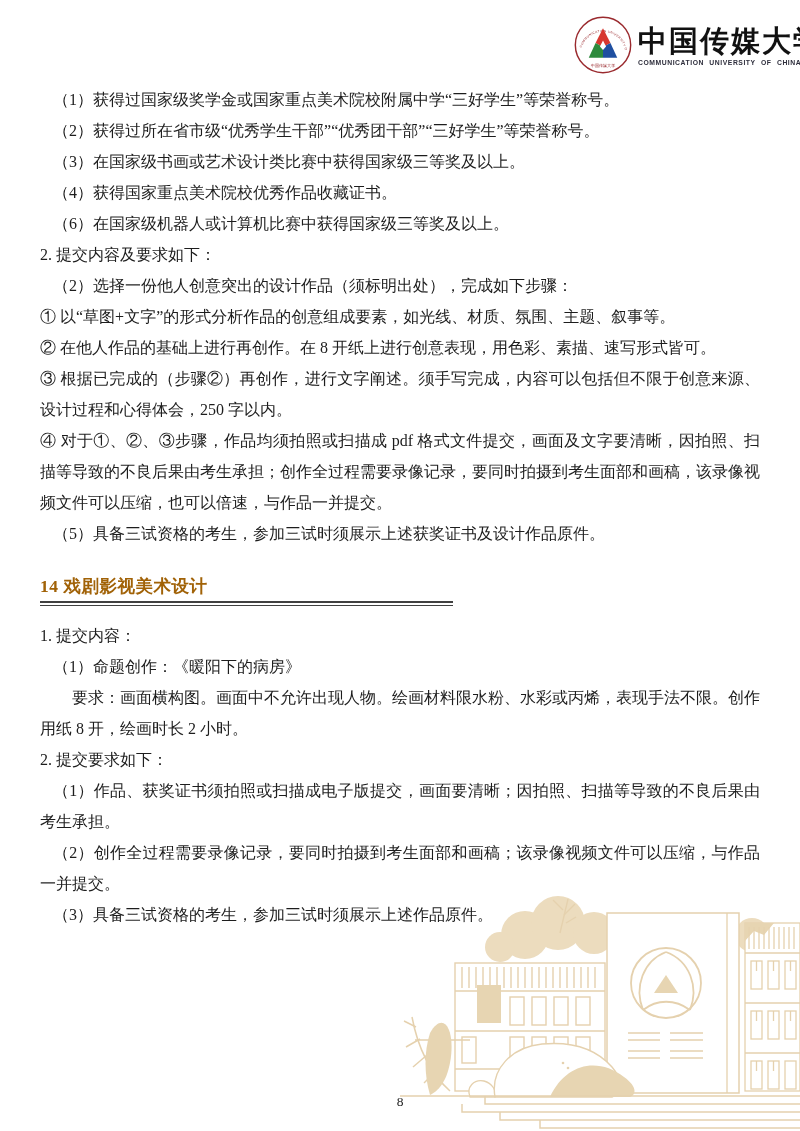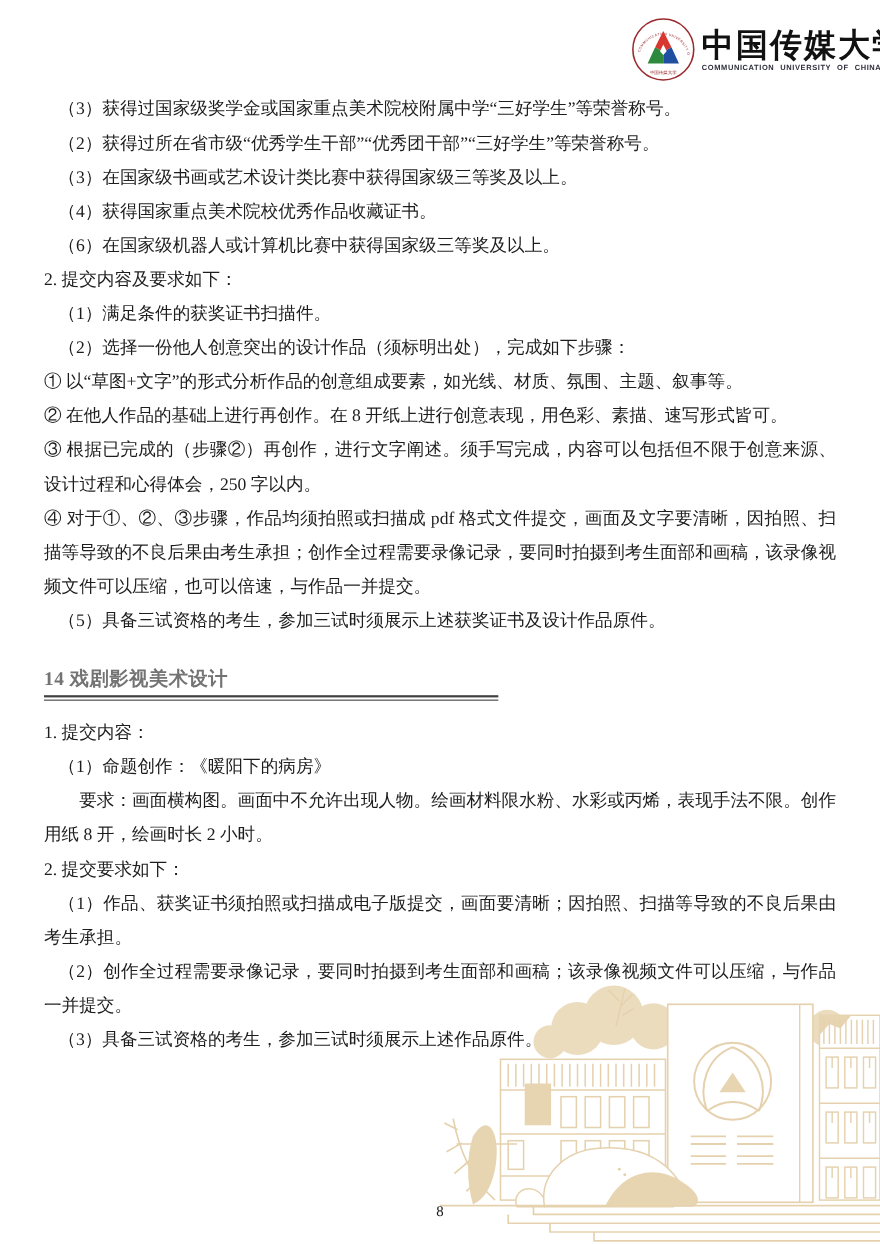--- a/index.html
+++ b/index.html
@@ -21,21 +21,21 @@
     font-size:6.8px;font-weight:bold;letter-spacing:.55px;word-spacing:3px;
     color:#2e2e3c;white-space:nowrap;
   }
   
   .content{position:absolute;left:40px;top:84px;width:720px;z-index:2;}
   p.para{margin:0;font-size:16px;line-height:31px;text-align:justify;text-justify:inter-ideograph;}
   p.pp{text-indent:13px;}
   p.req{text-indent:32px;}
   .sec-head{
     margin:24px 0 0 0;font-size:17.5px;font-weight:bold;line-height:26px;
-    letter-spacing:.5px;color:#737373;
+    letter-spacing:.5px;color:#a16207;
   }
   .sec-rule{
     width:413px;height:1.8px;margin:2px 0 14px 0;
     border-top:2.6px solid #404040;border-bottom:1.4px solid #404040;
   }
   
   .wm{position:absolute;left:400px;top:891px;width:400px;height:240px;z-index:0;}
   
   .footer{position:absolute;left:0;top:1092px;width:800px;text-align:center;z-index:2;}
   .footer span{font-size:13.5px;color:#1d1d1d;}
@@ -157,27 +157,26 @@
     <g stroke="#e5d1ae" stroke-width="1.5" fill="none">
       <path d="M0,205 H400"></path>
       <path d="M85,205 V213 H400"></path>
       <path d="M62,213 V221 H400"></path>
       <path d="M100,221 V229 H400"></path>
       <path d="M140,229 V237 H400"></path>
     </g>
   </svg>
 
   <main class="content">
-    <p class="para pp">（3）获得过国家级奖学金或国家重点美术院校附属中学“三好学生”等荣誉称号。</p>
+    <p class="para pp">（1）获得过国家级奖学金或国家重点美术院校附属中学“三好学生”等荣誉称号。</p>
     <p class="para pp">（2）获得过所在省市级“优秀学生干部”“优秀团干部”“三好学生”等荣誉称号。</p>
     <p class="para pp">（3）在国家级书画或艺术设计类比赛中获得国家级三等奖及以上。</p>
     <p class="para pp">（4）获得国家重点美术院校优秀作品收藏证书。</p>
     <p class="para pp">（6）在国家级机器人或计算机比赛中获得国家级三等奖及以上。</p>
     <p class="para">2. 提交内容及要求如下：</p>
-    <p class="para pp">（1）满足条件的获奖证书扫描件。</p>
     <p class="para pp">（2）选择一份他人创意突出的设计作品（须标明出处），完成如下步骤：</p>
     <p class="para">① 以“草图+文字”的形式分析作品的创意组成要素，如光线、材质、氛围、主题、叙事等。</p>
     <p class="para">② 在他人作品的基础上进行再创作。在 8 开纸上进行创意表现，用色彩、素描、速写形式皆可。</p>
     <p class="para">③ 根据已完成的（步骤②）再创作，进行文字阐述。须手写完成，内容可以包括但不限于创意来源、设计过程和心得体会，250 字以内。</p>
     <p class="para">④ 对于①、②、③步骤，作品均须拍照或扫描成 pdf 格式文件提交，画面及文字要清晰，因拍照、扫描等导致的不良后果由考生承担；创作全过程需要录像记录，要同时拍摄到考生面部和画稿，该录像视频文件可以压缩，也可以倍速，与作品一并提交。</p>
     <p class="para pp">（5）具备三试资格的考生，参加三试时须展示上述获奖证书及设计作品原件。</p>
 
     <h2 class="sec-head">14 戏剧影视美术设计</h2>
     <div class="sec-rule"></div>
 

